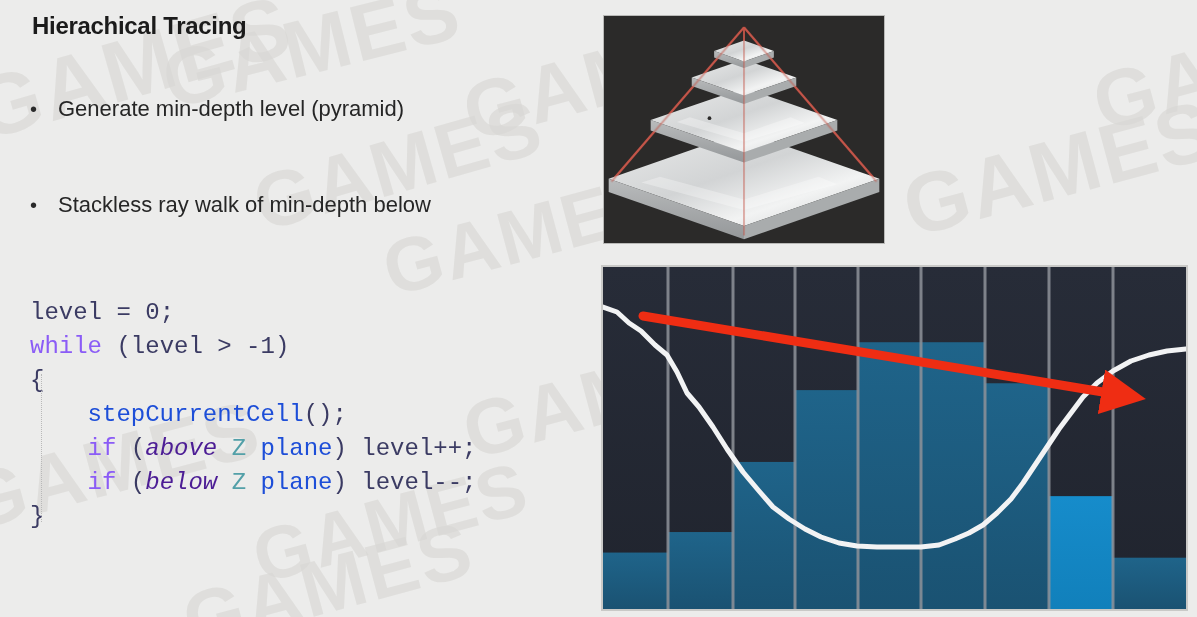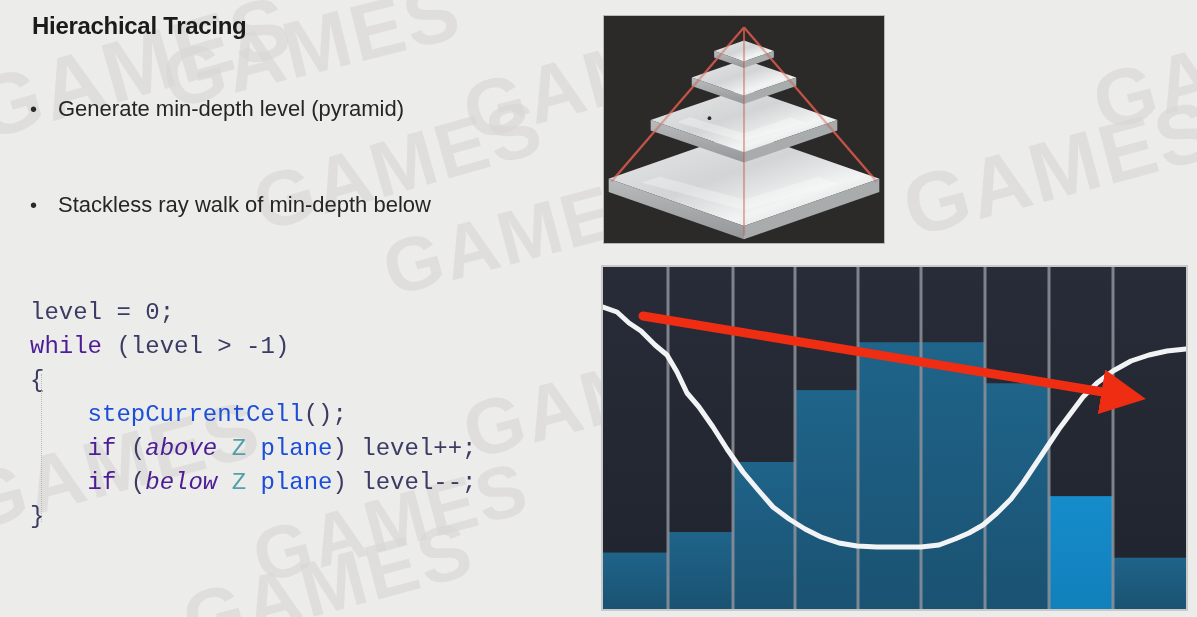--- a/index.html
+++ b/index.html
@@ -67,21 +67,21 @@
     left: 30px;
     top: 296px;
     font-family: Liberation Mono, monospace;
     font-size: 24px;
     line-height: 34px;
     white-space: pre;
     color: #3a3a66;
   }
   #code .ln { position: relative; height: 34px; }
   .tk-var   { color: #3b3b63; }
-  .tk-kw    { color: #4c1d95; }
+  .tk-kw    { color: #8b5cf6; }
   .tk-num   { color: #3b3b63; }
   .tk-op    { color: #3b3b63; }
   .tk-fn    { color: #1d4ed8; }
   .tk-italic{ color: #4c1d95; font-style: italic; }
   .tk-type  { color: #53a0a8; }
   .tk-punct { color: #3b3b63; }
   
   #indent-guide {
     position: absolute;
     left: 41px;

